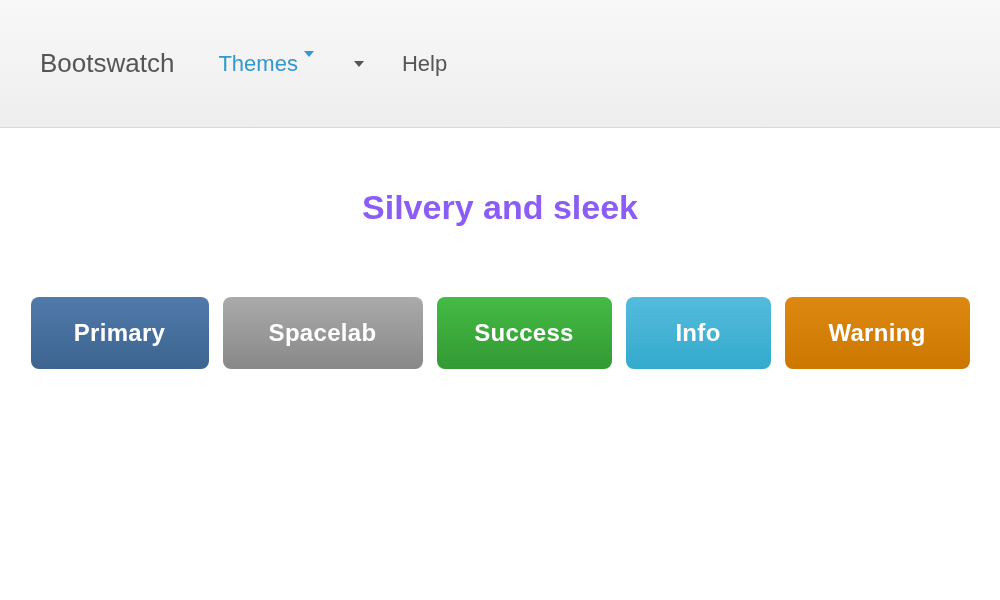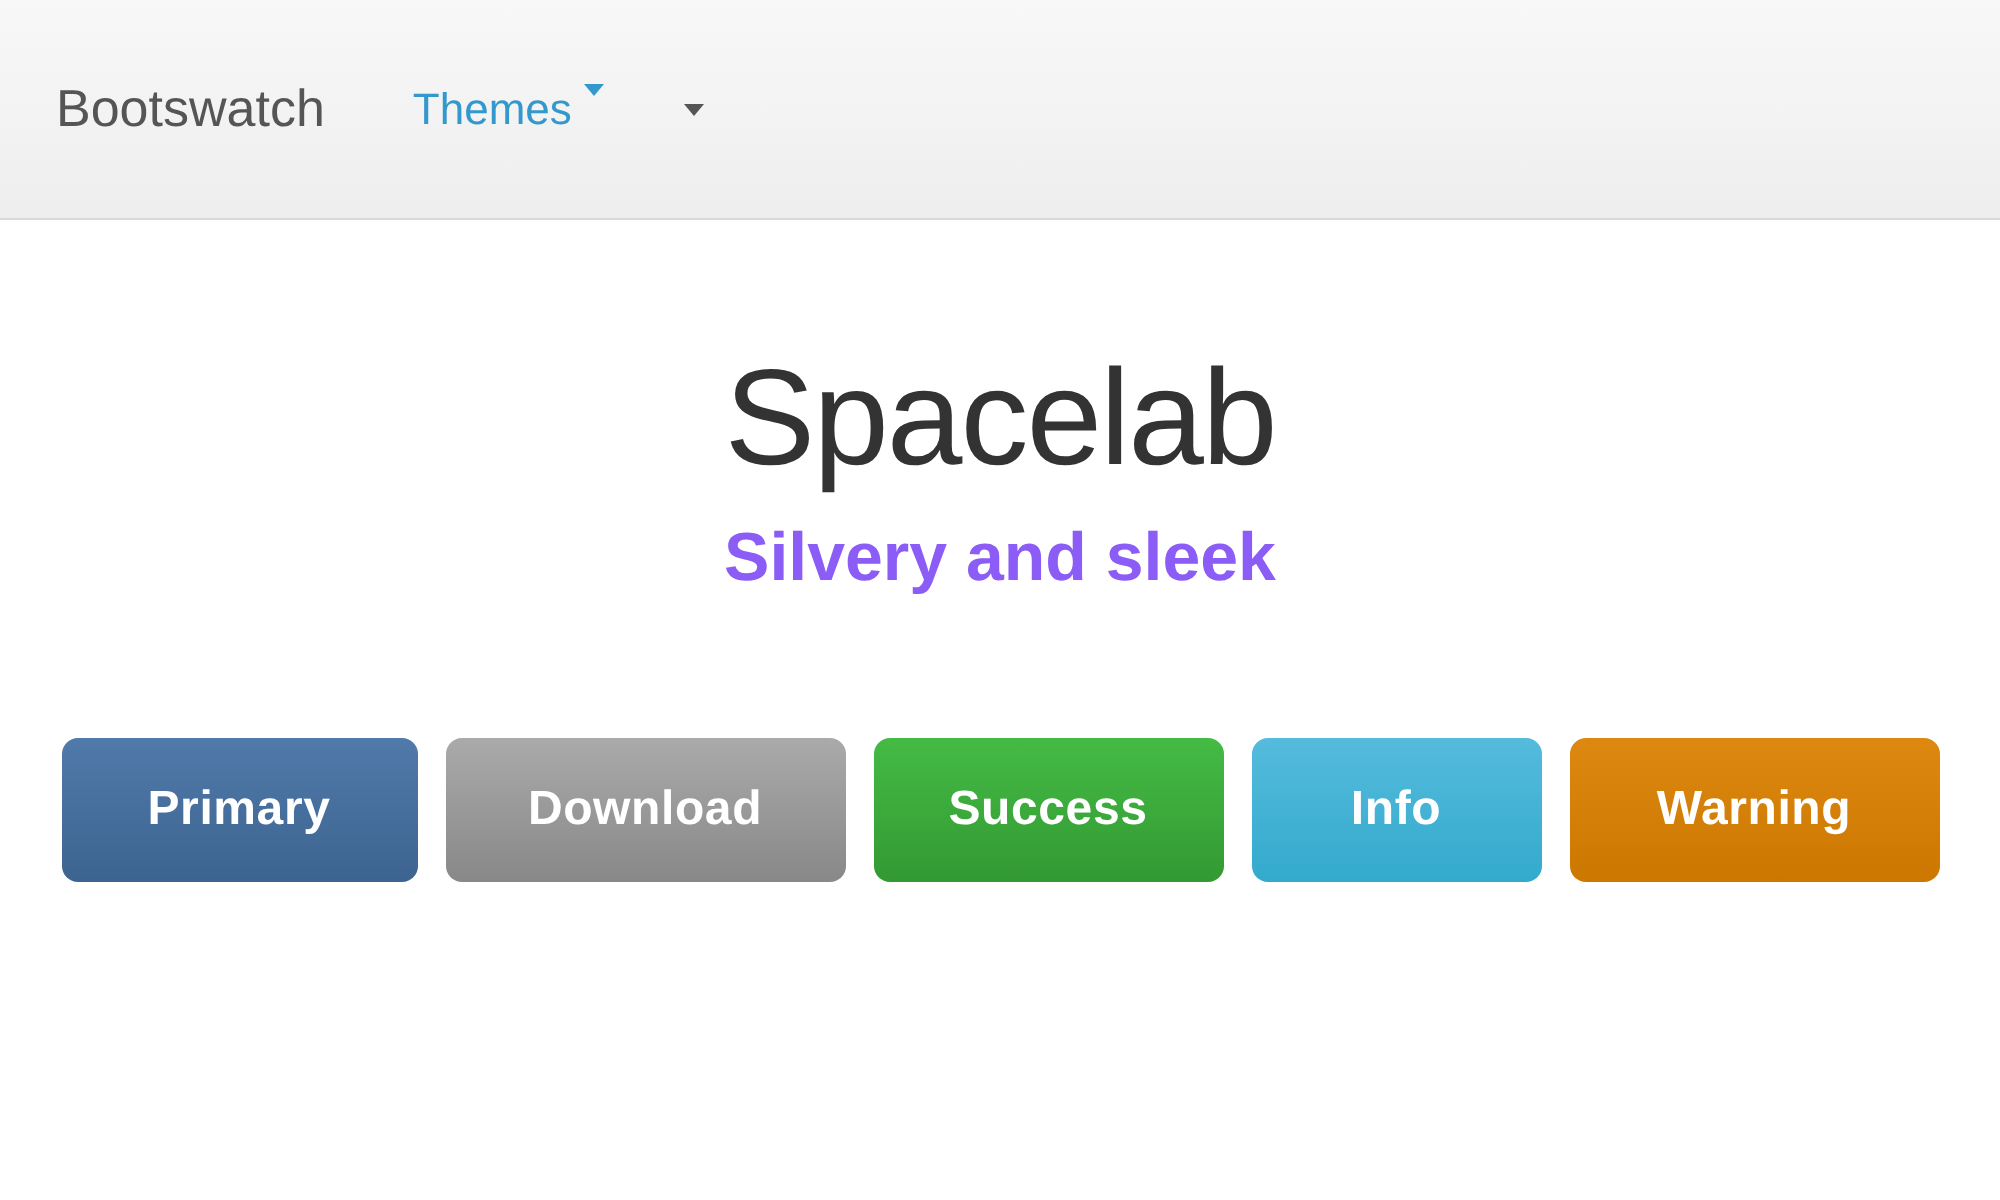--- a/index.html
+++ b/index.html
@@ -13,24 +13,24 @@
       height: 600px;
       font-family: -apple-system, BlinkMacSystemFont, "Segoe UI", Helvetica, Arial, sans-serif;
       background: #ffffff;
       overflow: hidden;
     }
 
     
     .navbar {
       background: linear-gradient(to bottom, #f8f8f8, #eeeeee);
       border-bottom: 1px solid #d9d9d9;
-      height: 110px;
+      height: 128px;
       display: flex;
       align-items: center;
-      padding: 0 28px;
+      padding: 0 40px;
     }
 
     .navbar-brand {
       font-size: 26px;
       font-weight: 400;
       color: #555555;
       margin-right: 30px;
       text-decoration: none;
     }
 
@@ -142,27 +142,29 @@
 <nav class="navbar">
   <a class="navbar-brand">Bootswatch</a>
   <div class="nav-links">
     <a class="nav-item active">
       <span>Themes</span>
       <span class="caret"></span>
     </a>
     <a class="nav-item">
       <span class="caret"></span>
     </a>
+    <a class="nav-item">
+      <span>Help</span>
+    </a>
   </div>
 </nav>
 
 <main class="main-content">
-  <h1 class="theme-title">Spacelab</h1>
   <p class="theme-subtitle">Silvery and sleek</p>
 
   <div class="buttons-row">
     <button class="btn btn-primary">Primary</button>
-    <button class="btn btn-secondary">Download</button>
+    <button class="btn btn-secondary">Spacelab</button>
     <button class="btn btn-success">Success</button>
     <button class="btn btn-info">Info</button>
     <button class="btn btn-warning">Warning</button>
   </div>
 </main>
 
 </body></html>

